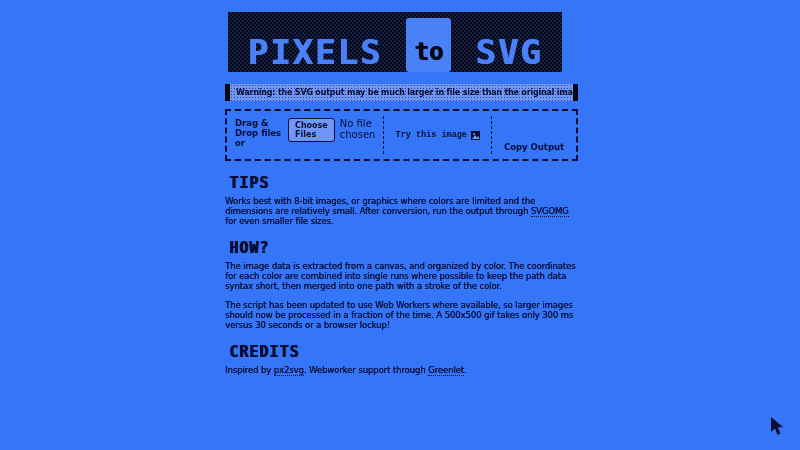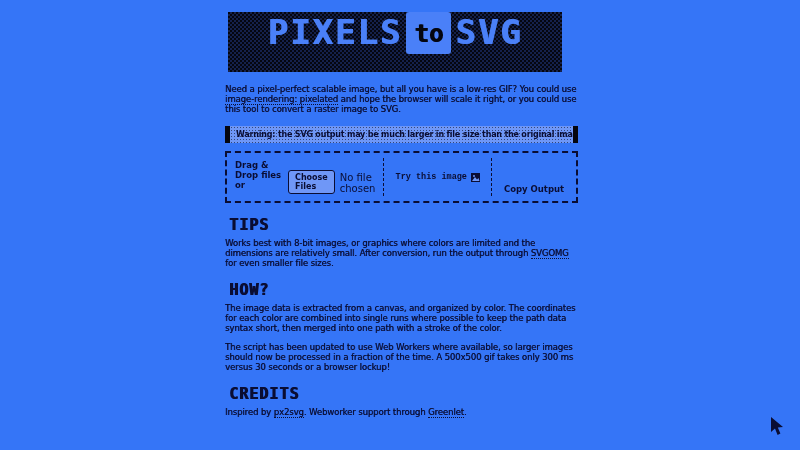--- a/index.html
+++ b/index.html
@@ -17,37 +17,37 @@
     width: 353px;
   }
   
   .banner {
     height: 60px;
     margin: 0 16px 12px 3px;
     background-color: #05060f;
     background-image: repeating-conic-gradient(rgba(59,103,231,0.28) 0% 25%, transparent 0% 50%);
     background-size: 4px 4px;
     display: flex;
-    align-items: flex-start;
+    align-items: flex-end;
     justify-content: center;
-    gap: 4px;
+    gap: 24px;
     font-family: "DejaVu Sans Mono", monospace;
     font-weight: bold;
   }
   .px-word {
     color: #4a80f8;
     font-size: 34px;
     letter-spacing: 2px;
     text-shadow: 1px 0 0 #4a80f8;
   }
   .px-chip {
     background: #4a80f8;
     color: #05060f;
     font-size: 24px;
-    padding: 8px 8px 6px 8px;
+    padding: 20px 8px 6px 8px;
     border-radius: 3px;
     text-shadow: 1px 0 0 #05060f;
   }
   
   .copy {
     font-size: 8.5px;
     line-height: 10px;
     letter-spacing: -0.1px;
     margin-bottom: 9px;
     text-shadow: 0.4px 0 0 rgba(10,13,51,0.8);
@@ -81,21 +81,21 @@
     align-items: stretch;
     padding: 5px 0;
     margin-bottom: 10px;
     min-height: 40px;
   }
   .dz-cell { padding: 2px 8px; display: flex; flex-direction: row; justify-content: center; }
   .dz-cell.main { flex: 1.55; }
   .dz-cell.mid  { flex: 1.0; align-items: center; border-left: 1px dashed #0a0d33; font-family: Liberation Mono, monospace; }
   .dz-cell.end  { flex: 0.75; align-items: flex-end; border-left: 1px dashed #0a0d33; }
   .dz-label { font-size: 8.5px; font-weight: bold; margin-bottom: 4px; }
-  .file-row { display: flex; align-items: flex-end; gap: 5px; }
+  .file-row { display: flex; align-items: flex-start; gap: 5px; }
   .btn {
     font-size: 8px;
     font-weight: bold;
     border: 1px solid #0a0d33;
     background: #6f97f7;
     border-radius: 3px;
     padding: 2px 6px;
     cursor: pointer;
     color: #0a0d33;
     font-family: "DejaVu Sans", sans-serif;
@@ -119,21 +119,20 @@
 <body>
 
 <div class="column">
 
   <header class="banner">
     <span class="px-word">PIXELS</span>
     <span class="px-chip">to</span>
     <span class="px-word">SVG</span>
   </header>
 
-  <p class="copy"><span>Need a pixel-perfect scalable image, but all you have is a low-res GIF? You could use </span><a class="link">image-rendering: pixelated</a><span> and hope the browser will scale it right, or you could use this tool to convert a raster image to SVG.</span></p>
 
 
   <div class="notice">
     <span>Warning: the SVG output may be much larger in file size than the original image!</span>
   </div>
 
   <div class="dropzone">
     <div class="dz-cell main">
       <div class="dz-label">Drag &amp; Drop files or</div>
       <div class="file-row">

